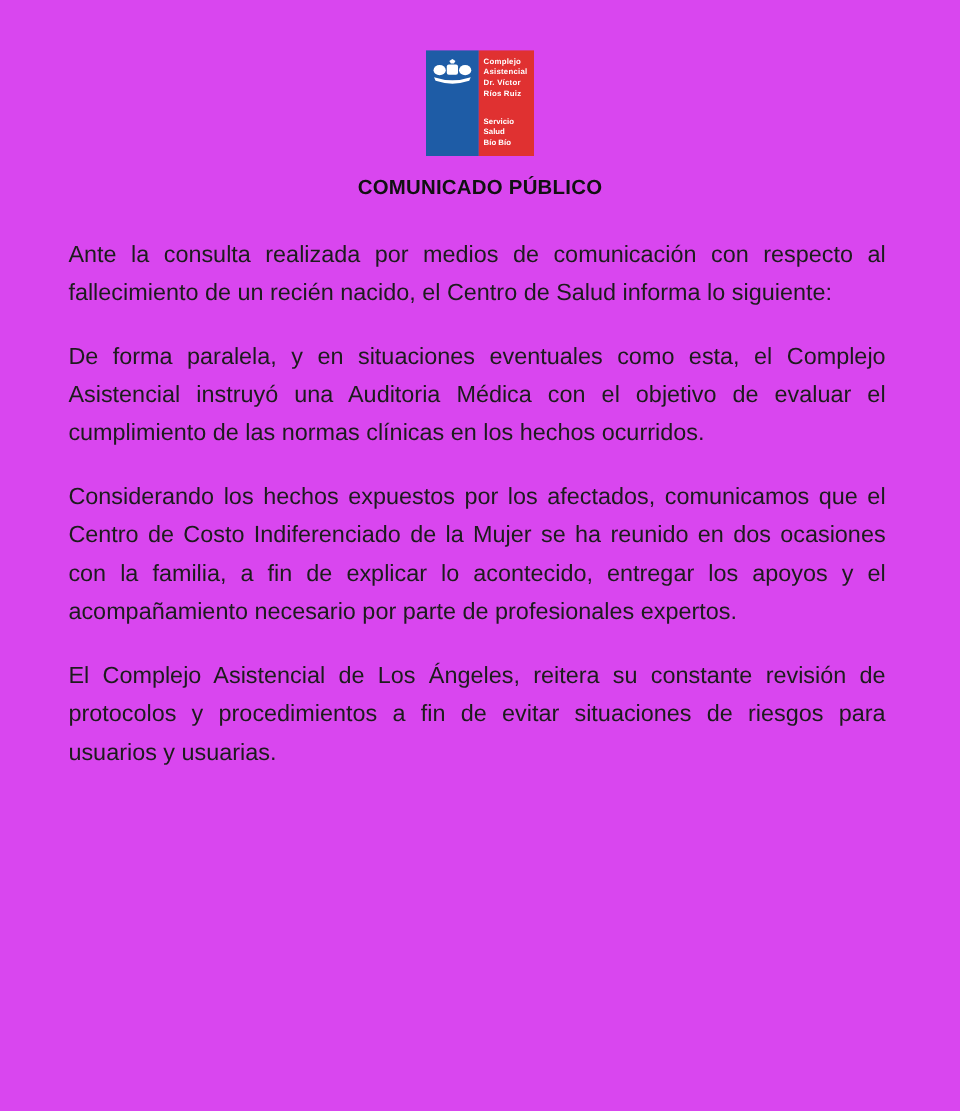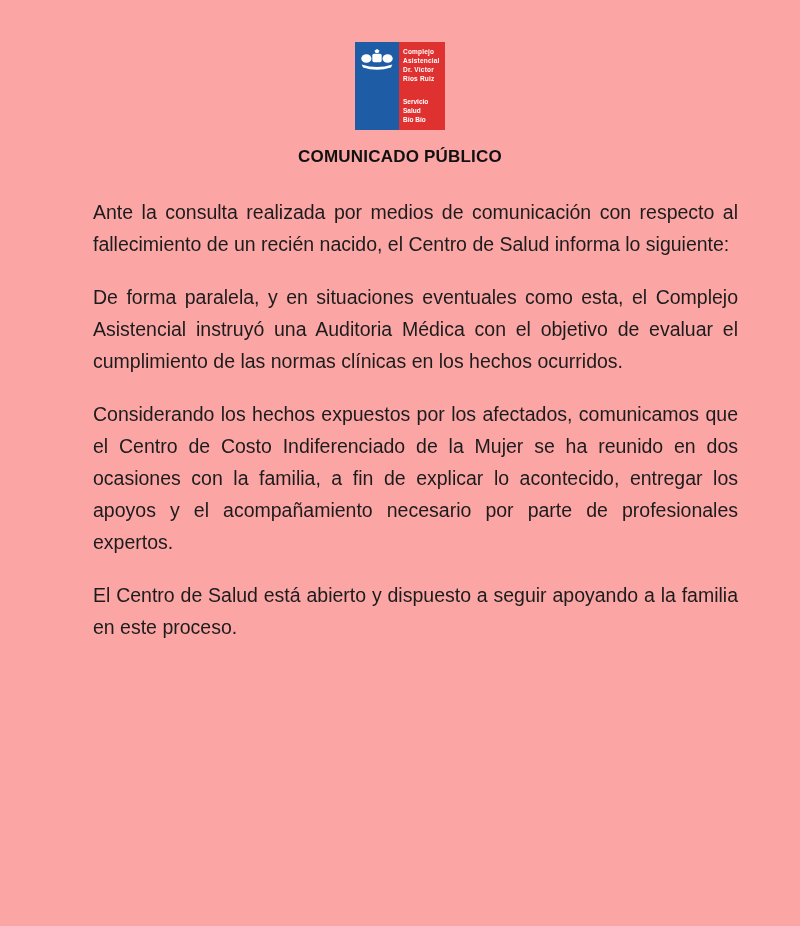--- a/index.html
+++ b/index.html
@@ -8,21 +8,21 @@
     width: 800px;
     height: 926px;
     font-family: "Liberation Sans", sans-serif;
     color: #1c1c1c;
     position: relative;
     overflow: hidden;
   }
   .page {
     width: 800px;
     height: 926px;
-    background: #fca5a5;
+    background: #d946ef;
     padding-top: 42px;
   }
 
   
   .logo {
     width: 90px;
     height: 88px;
     margin: 0 auto;
     display: flex;
   }
@@ -66,21 +66,20 @@
     font-size: 17px;
     font-weight: 700;
     color: #111111;
     letter-spacing: 0.2px;
   }
 
   
   .body-text {
     margin-top: 29px;
     padding: 0 62px 0 57px;
-    margin-left: 36px;
   }
   .body-text p {
     font-size: 19.5px;
     line-height: 32px;
     text-align: justify;
     margin-bottom: 21px;
     color: #1c1c1c;
   }
 </style>
 </head>
@@ -115,16 +114,16 @@
       </div>
     </div>
   </div>
 
   <div class="doc-title">COMUNICADO PÚBLICO</div>
 
   <div class="body-text">
     <p>Ante la consulta realizada por medios de comunicación con respecto al fallecimiento de un recién nacido, el Centro de Salud informa lo siguiente:</p>
     <p>De forma paralela, y en situaciones eventuales como esta, el Complejo Asistencial instruyó una Auditoria Médica con el objetivo de evaluar el cumplimiento de las normas clínicas en los hechos ocurridos.</p>
     <p>Considerando los hechos expuestos por los afectados, comunicamos que el Centro de Costo Indiferenciado de la Mujer se ha reunido en dos ocasiones con la familia, a fin de explicar lo acontecido, entregar los apoyos y el acompañamiento necesario por parte de profesionales expertos.</p>
-    <p>El Centro de Salud está abierto y dispuesto a seguir apoyando a la familia en este proceso.</p>
+    <p>El Complejo Asistencial de Los Ángeles, reitera su constante revisión de protocolos y procedimientos a fin de evitar situaciones de riesgos para usuarios y usuarias.</p>
   </div>
 
 </div>
 
 </body></html>

